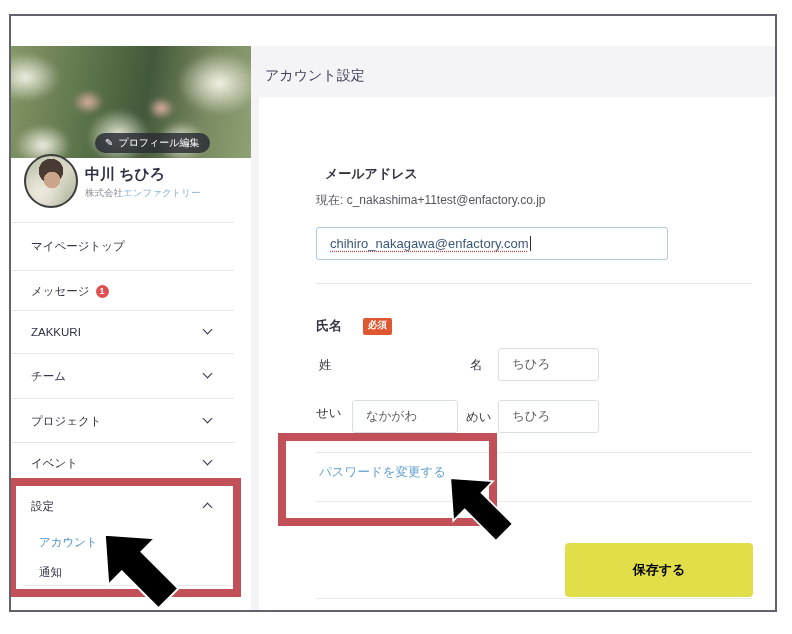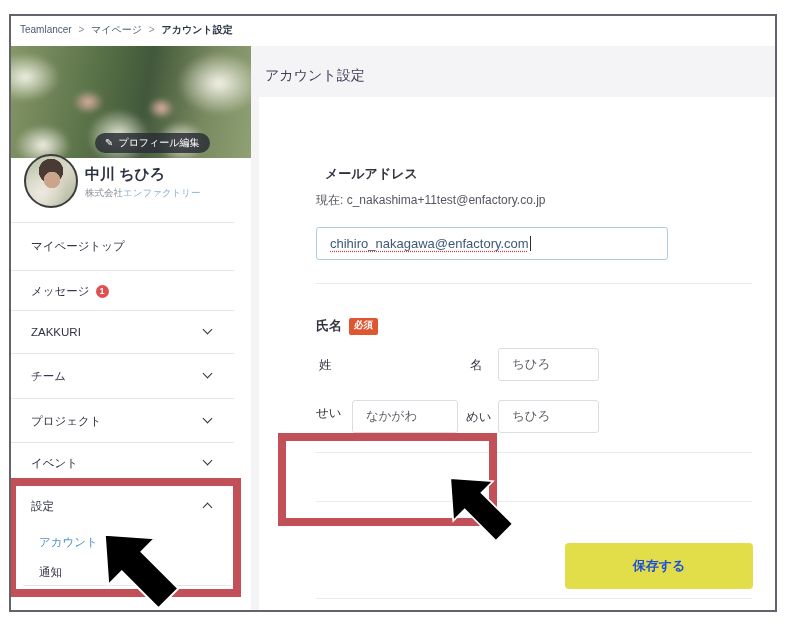--- a/index.html
+++ b/index.html
@@ -66,53 +66,46 @@
   .card { position:absolute; left:8px; top:51px; right:0; bottom:0; background:#fff; }
 
   .field-label { position:absolute; font-size:13px; font-weight:bold; color:#33333f; }
   .current-line { position:absolute; left:57px; top:95px; font-size:12px; color:#55555f; }
   .email-box { position:absolute; left:57px; top:130px; width:352px; height:33px;
                border:1px solid #aecbe0; border-radius:3px; background:#fff;
                display:flex; align-items:center; padding-left:13px; font-size:13px; color:#3c5878; }
   .email-box .misspell { text-decoration:underline dotted #cc4444; text-underline-offset:3px; }
   .caret { display:inline-block; width:1.5px; height:15px; background:#2b2b33; margin-left:1px; }
 
-  .req-badge { display:inline-block; margin-left:7px; padding:1.5px 5px 2.5px; border-radius:2px;
+  .req-badge { display:inline-block; margin-left:21px; padding:1.5px 5px 2.5px; border-radius:2px;
                background:#df5730; color:#fff; font-size:9.5px; font-weight:bold; vertical-align:2px; }
   .mini-label { position:absolute; font-size:12.5px; color:#33333f; }
   .text-input { position:absolute; height:33px; border:1px solid #d9dee3; border-radius:3px;
                 padding-left:13px; font-size:12.5px; color:#5a5a64; background:#fff;
                 font-family:"Liberation Sans","DejaVu Sans",sans-serif; }
   .hline { position:absolute; left:57px; width:436px; height:1px; background:#e8eaec; }
 
   .pw-link { position:absolute; left:60px; top:367px; font-size:12.5px; color:#64a2d2; cursor:pointer; }
-  .save-btn { position:absolute; left:306px; top:446px; width:188px; height:46px;
+  .save-btn { position:absolute; left:306px; top:446px; width:188px; height:54px;
               background:#e2de4a; border:none; border-radius:4px;
-              font-size:13px; font-weight:bold; color:#1d4ed8; cursor:pointer;
+              font-size:13px; font-weight:bold; color:#000000; cursor:pointer;
               font-family:"Liberation Sans","DejaVu Sans",sans-serif; }
 
   
   .anno-box { position:absolute; border:8px solid #c25058; background:transparent; pointer-events:none; }
   .anno-box1 { left:-3px; top:462px; width:233px; height:119px; }
   .anno-box2 { left:267px; top:417px; width:219px; height:93px; }
   .anno-arrow { position:absolute; pointer-events:none; }
 </style>
 </head>
 <body>
 
 <div class="stage">
   <div class="frame">
 
-    <div class="breadcrumb">
-      <span class="crumb">Teamlancer</span>
-      <span class="sep">&gt;</span>
-      <span class="crumb">マイページ</span>
-      <span class="sep">&gt;</span>
-      <span class="crumb current">アカウント設定</span>
-    </div>
 
     <div class="sidebar">
       <div class="cover-wrap">
         <div class="cover"></div>
       </div>
       <div class="edit-pill">
         <span class="pencil">✎</span>
         <span>プロフィール編集</span>
       </div>
       <div class="avatar"></div>
@@ -198,20 +191,21 @@
         <div class="mini-label" style="left:211px; top:260px">名</div>
         <input class="text-input" style="left: 239px; top: 251px; width: 101px;" value="ちひろ">
 
         <div class="mini-label" style="left:57px; top:308px">せい</div>
         <input class="text-input" style="left: 93px; top: 303px; width: 106px;" value="なかがわ">
         <div class="mini-label" style="left:207px; top:312px">めい</div>
         <input class="text-input" style="left: 239px; top: 303px; width: 101px;" value="ちひろ">
 
         <div class="hline" style="top:355px"></div>
 
+        <div class="pw-link">パスワードを変更する</div>
 
         <div class="hline" style="top:404px"></div>
 
         <button class="save-btn">保存する</button>
 
         <div class="hline" style="top:501px"></div>
       </div>
     </div>
 
     <div class="anno-box anno-box1"></div>

